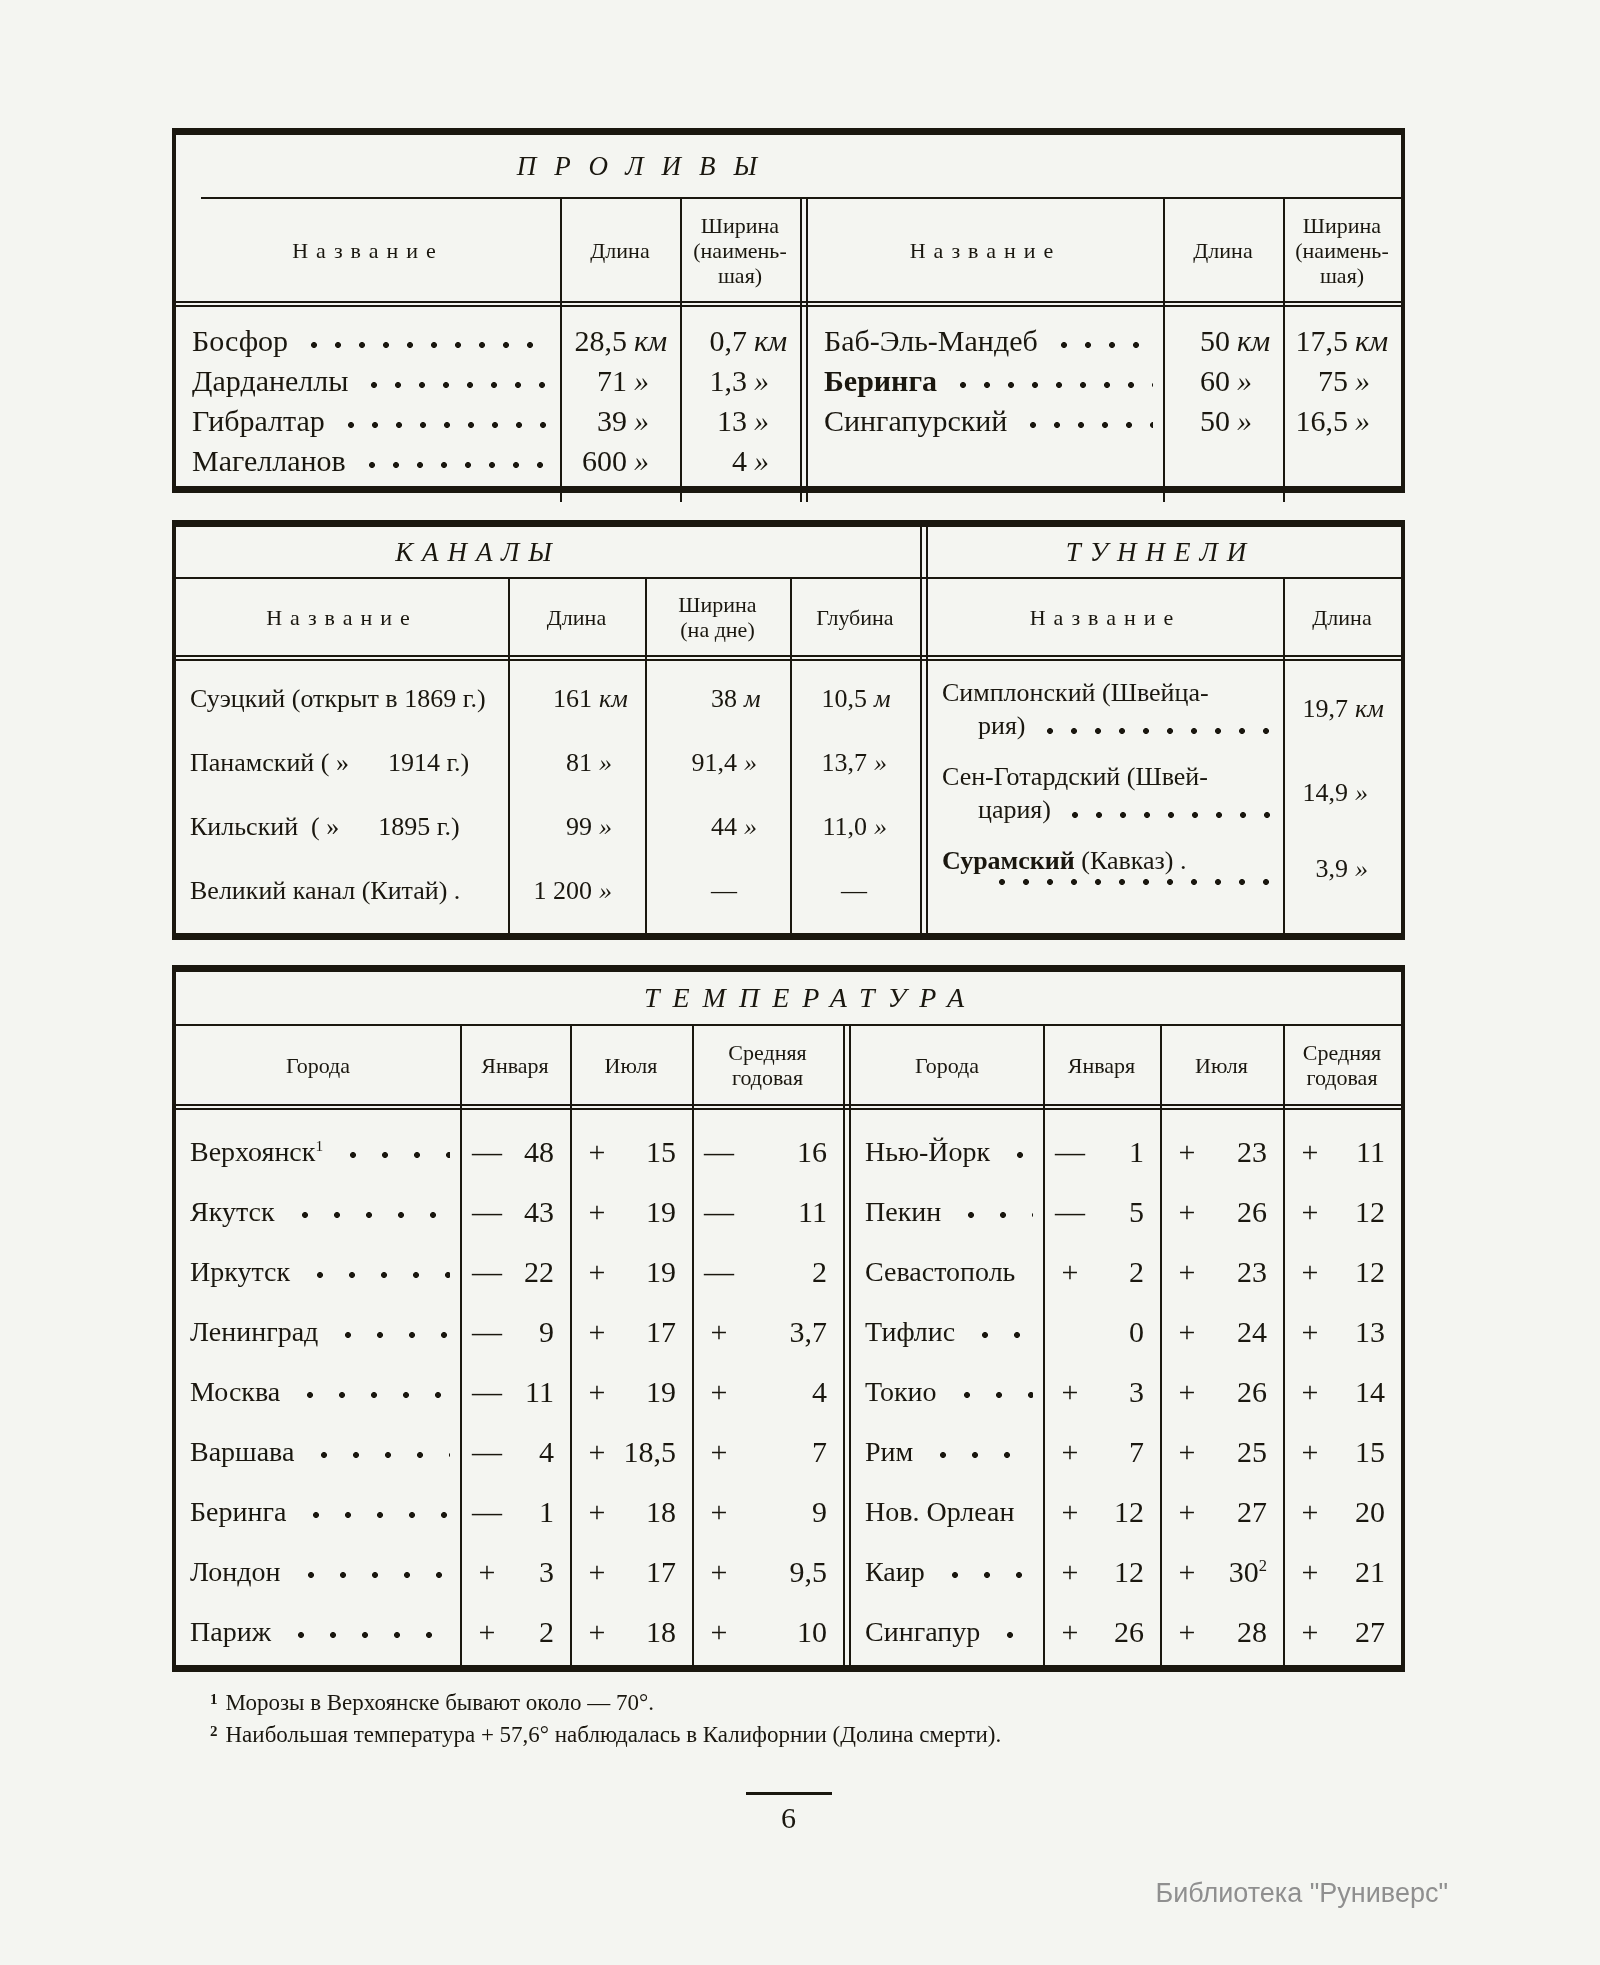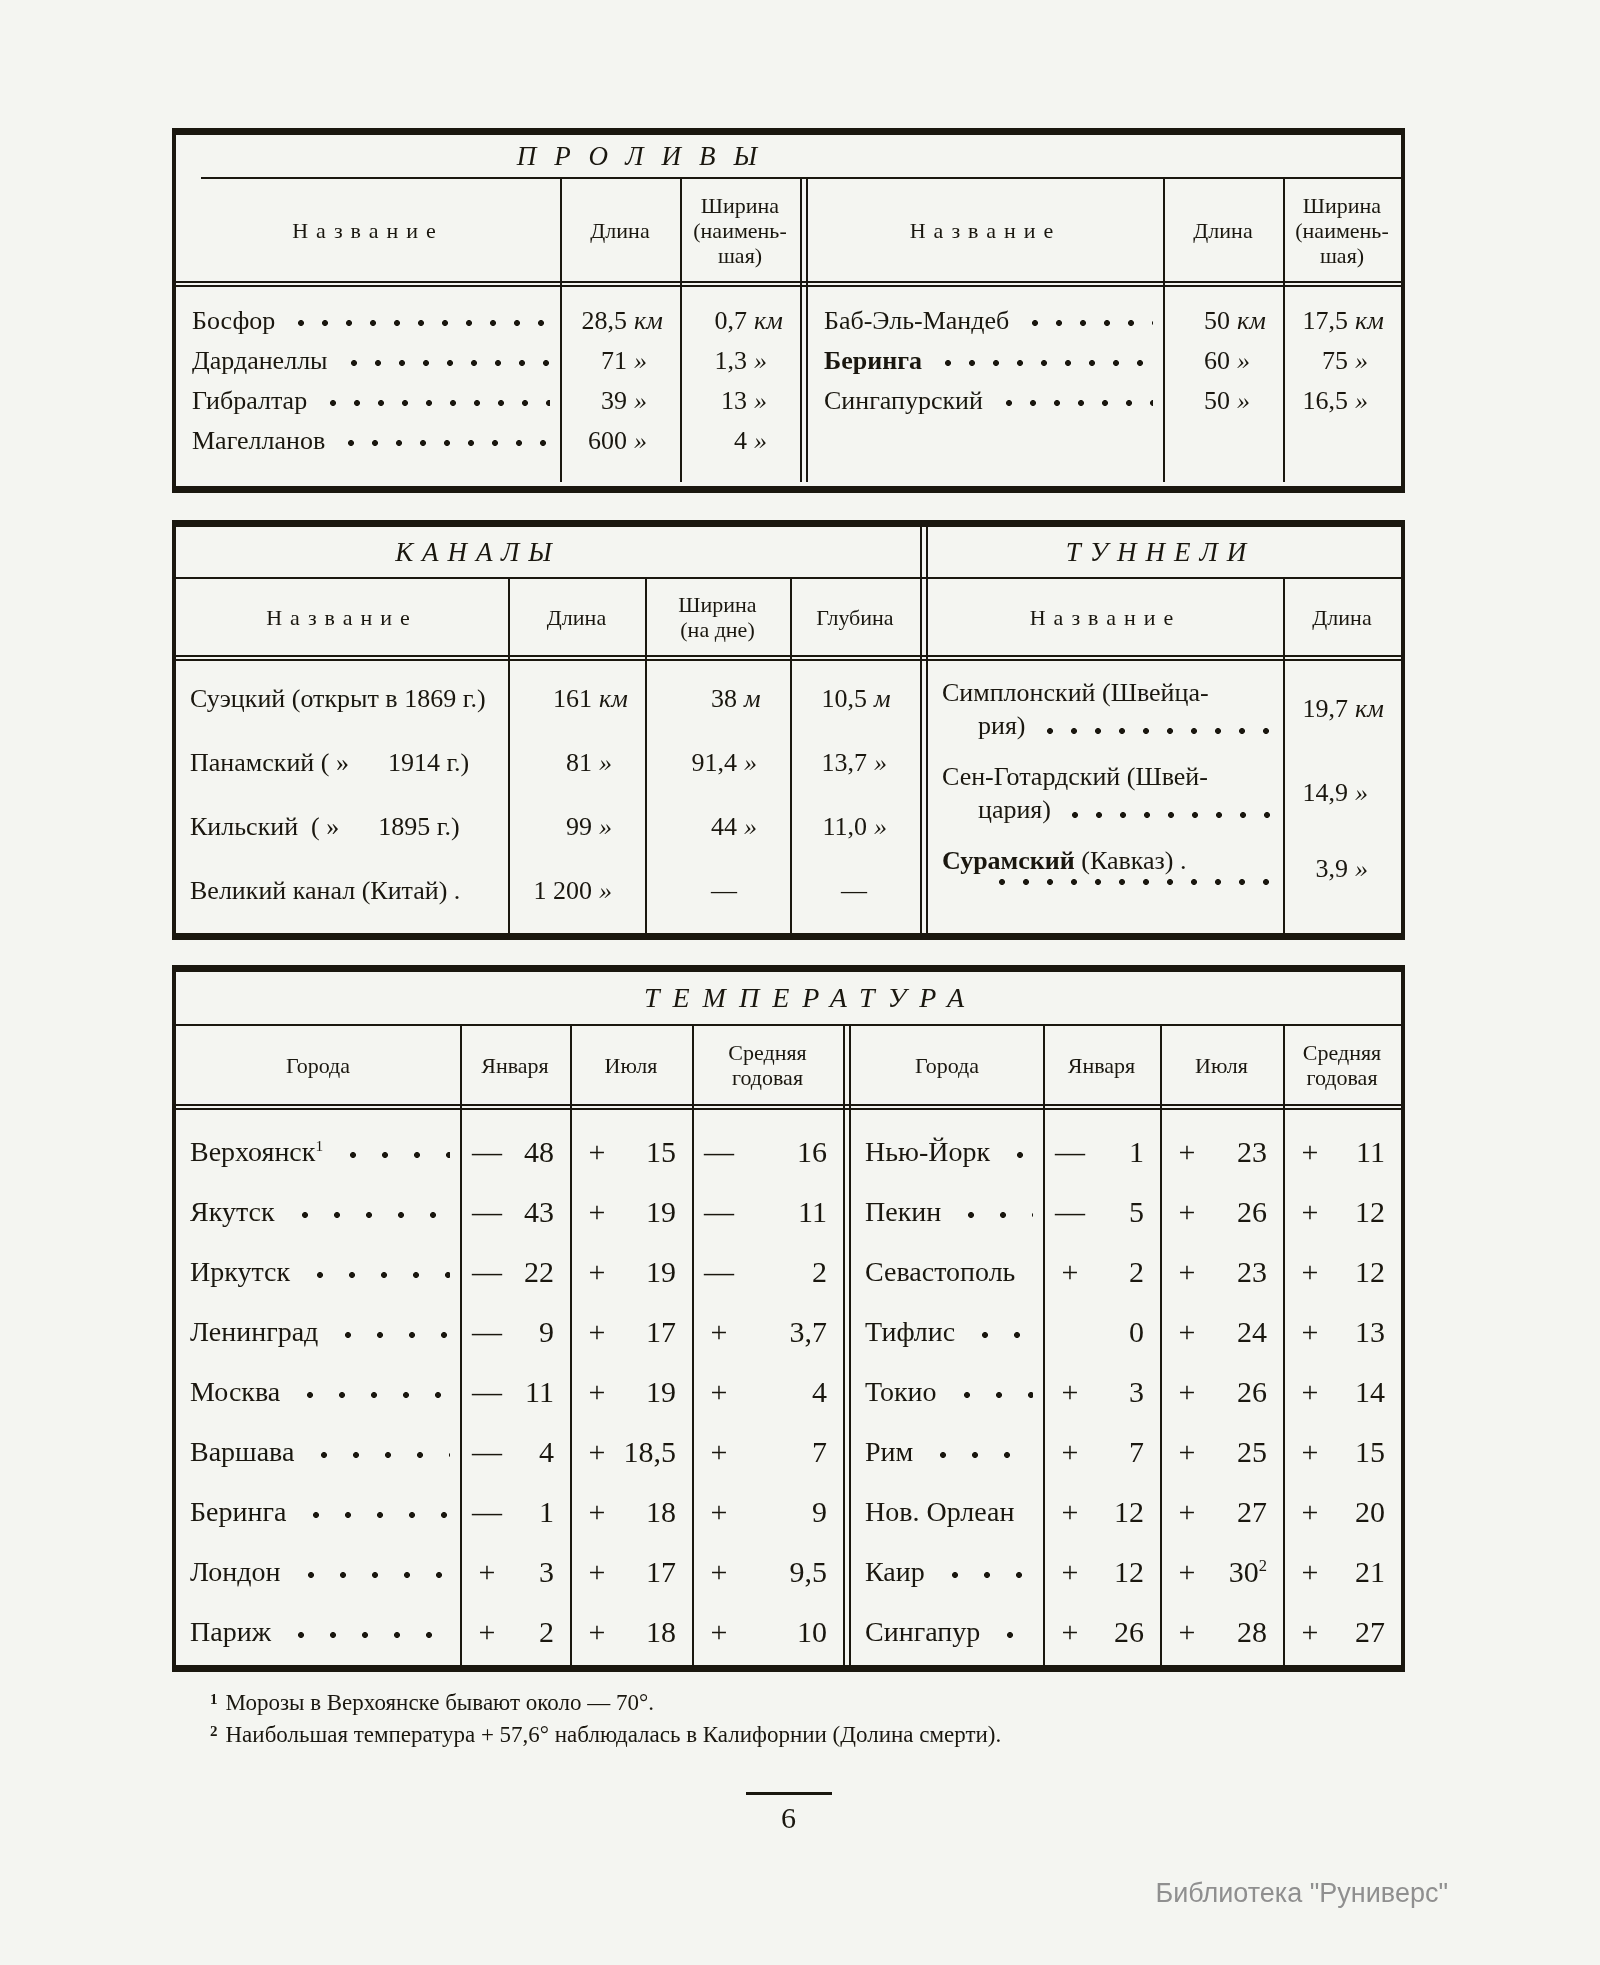--- a/index.html
+++ b/index.html
@@ -48,25 +48,25 @@
   }
   
   .num{display:flex; align-items:center;}
   .num .v{flex:1; text-align:right;}
   .num .u{width:46px; padding-left:7px; font-style:italic;}
 
   .ls-name{letter-spacing:8px;}
 
   
   .t1{height:365px;}
-  .t1 .title-row{height:44px; letter-spacing:18px; padding-right:310px;margin-left:25px;}
+  .t1 .title-row{height:64px; letter-spacing:18px; padding-right:310px;margin-left:25px;}
   .t1 .grid{height:303px;}
   .t1 .hdr{height:108px;}
   .t1 .body{padding-top:14px;}
-  .t1 .srow{display:flex; align-items:center; height:40px; font-size:26px;}
+  .t1 .srow{display:flex; align-items:center; height:40px; font-size:30px;}
   .t1 .w-n{width:384px}.t1 .w-l{width:120px}.t1 .w-w{width:120px}
   .t1 .w-n2{width:355px}.t1 .w-l2{width:120px}.t1 .w-w2{width:118px}
   .t1 .cc{display:flex; align-items:center; padding-left:16px;}
 
   
   .t2{height:420px; margin-top:27px;}
   .t2 .title-row{height:52px; border-bottom:2px solid #1a170f;}
   .t2 .title-cell{display:flex; align-items:center; justify-content:center;
       font-style:italic; font-size:27px; letter-spacing:9px; box-sizing:border-box;}
   .t2 .grid{height:354px;}

